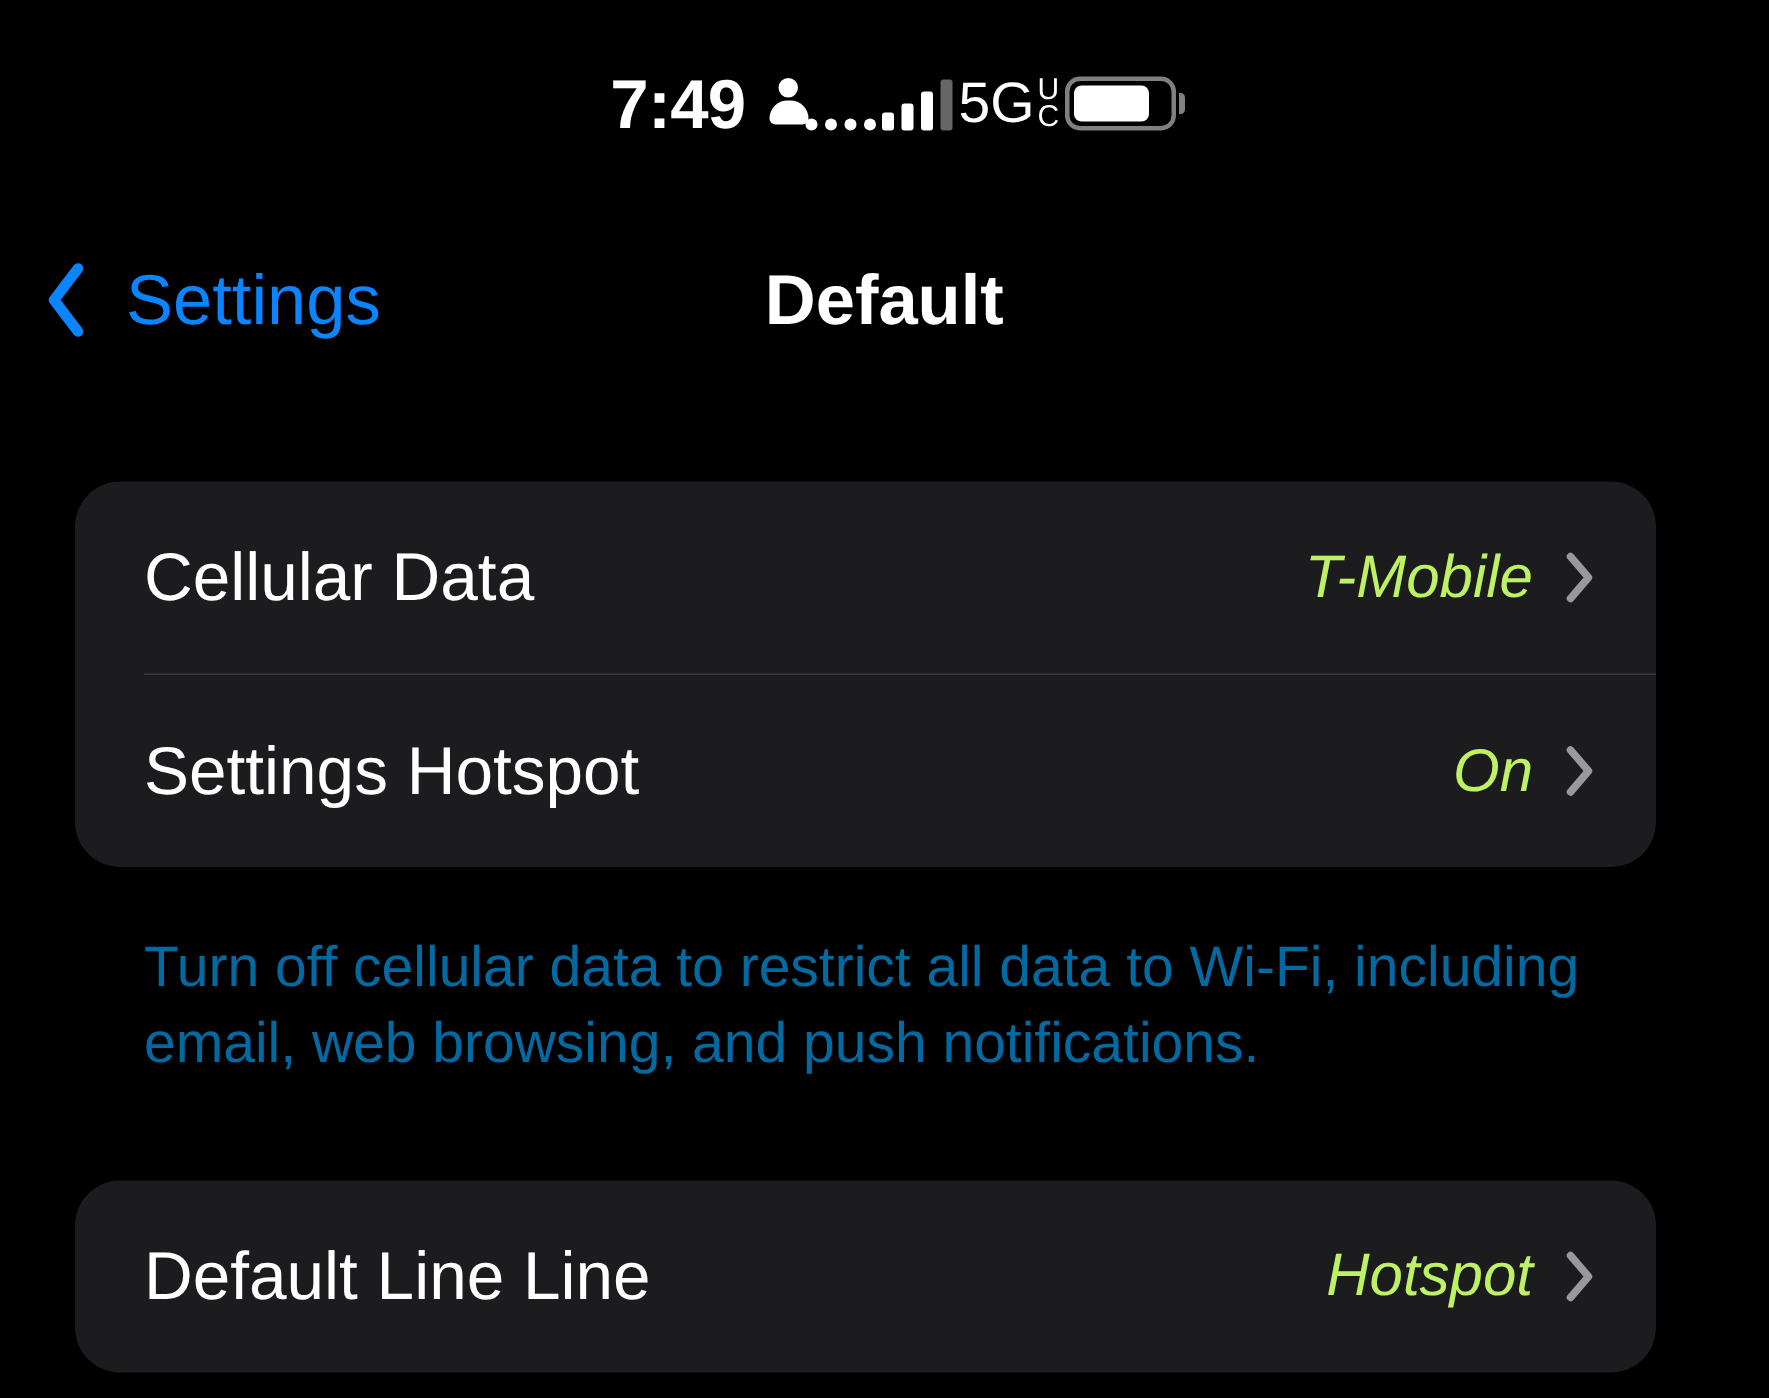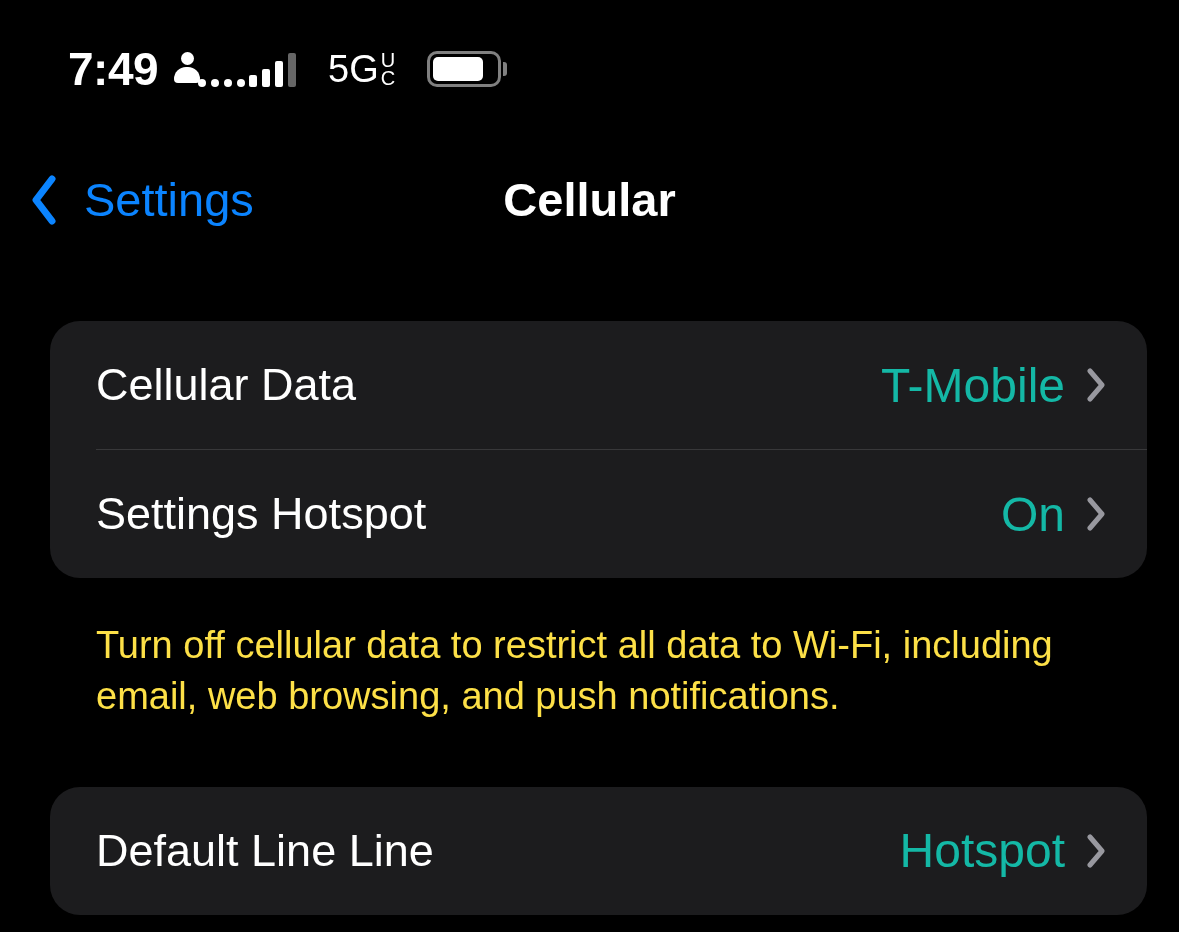--- a/index.html
+++ b/index.html
@@ -13,21 +13,21 @@
       height: 932px;
       background: #000000;
       font-family: -apple-system, BlinkMacSystemFont, 'SF Pro Text', 'Helvetica Neue', Arial, sans-serif;
       color: #ffffff;
       overflow: hidden;
     }
     
     
     .status-bar {
       display: flex;
-      justify-content: flex-start;
+      justify-content: center;
       align-items: center;
       padding: 38px 50px 0 68px;
       height: 100px;
     }
     .status-left {
       display: flex;
       align-items: center;
       gap: 14px;
     }
     .time {
@@ -51,21 +51,21 @@
     }
     .profile-body {
       width: 26px;
       height: 16px;
       background: #ffffff;
       border-radius: 12px 12px 4px 4px;
     }
     .status-right {
       display: flex;
       align-items: center;
-      gap: 32px;
+      gap: 4px;
     }
     .signal-bars {
       display: flex;
       align-items: flex-end;
       gap: 5px;
       height: 36px;
     }
     .bar {
       width: 8px;
       background: #ffffff;
@@ -151,21 +151,21 @@
       position: absolute;
       left: 50%;
       transform: translateX(-50%);
       font-size: 47px;
       font-weight: 600;
       color: #ffffff;
     }
     
     
     .content {
-      padding: 54px 32px 0 50px;
+      padding: 54px 75px 0 50px;
     }
     .group {
       background: #1c1c1e;
       border-radius: 30px;
       overflow: hidden;
       margin-bottom: 24px;
     }
     .row {
       display: flex;
       align-items: center;
@@ -182,31 +182,32 @@
       font-size: 45px;
       font-weight: 400;
       color: #ffffff;
     }
     .row-right {
       display: flex;
       align-items: center;
       gap: 22px;
     }
     .row-value {
-      font-size: 48px;
+      font-size: 40px;
       font-weight: 400;
-      color: #14b8a6;
+      color: #bef264;
+      font-style: italic;
     }
     .chevron-right {
       width: 20px;
       height: 34px;
     }
     .footer-text {
       font-size: 38px;
-      color: #fde047;
+      color: #0369a1;
       line-height: 1.35;
       padding: 18px 46px 64px 46px;
     }
   </style>
 </head>
 <body>
 
 <div class="status-bar">
   <div class="status-left">
     <span class="time">7:49</span>
@@ -246,21 +247,21 @@
   </div>
 </div>
 
 <div class="nav-header">
   <div class="back-button">
     <svg class="chevron-left" viewBox="0 0 30 50" fill="none">
       <path d="M22 4 L6 25 L22 46" stroke="#0b84ff" stroke-width="7" stroke-linecap="round" stroke-linejoin="round"></path>
     </svg>
     <span>Settings</span>
   </div>
-  <div class="nav-title">Cellular</div>
+  <div class="nav-title">Default</div>
 </div>
 
 <div class="content">
 
   <div class="group">
     <div class="row">
       <span class="row-label">Cellular Data</span>
       <span class="row-right">
         <span class="row-value">T-Mobile</span>
         <svg class="chevron-right" viewBox="0 0 20 34" fill="none">

